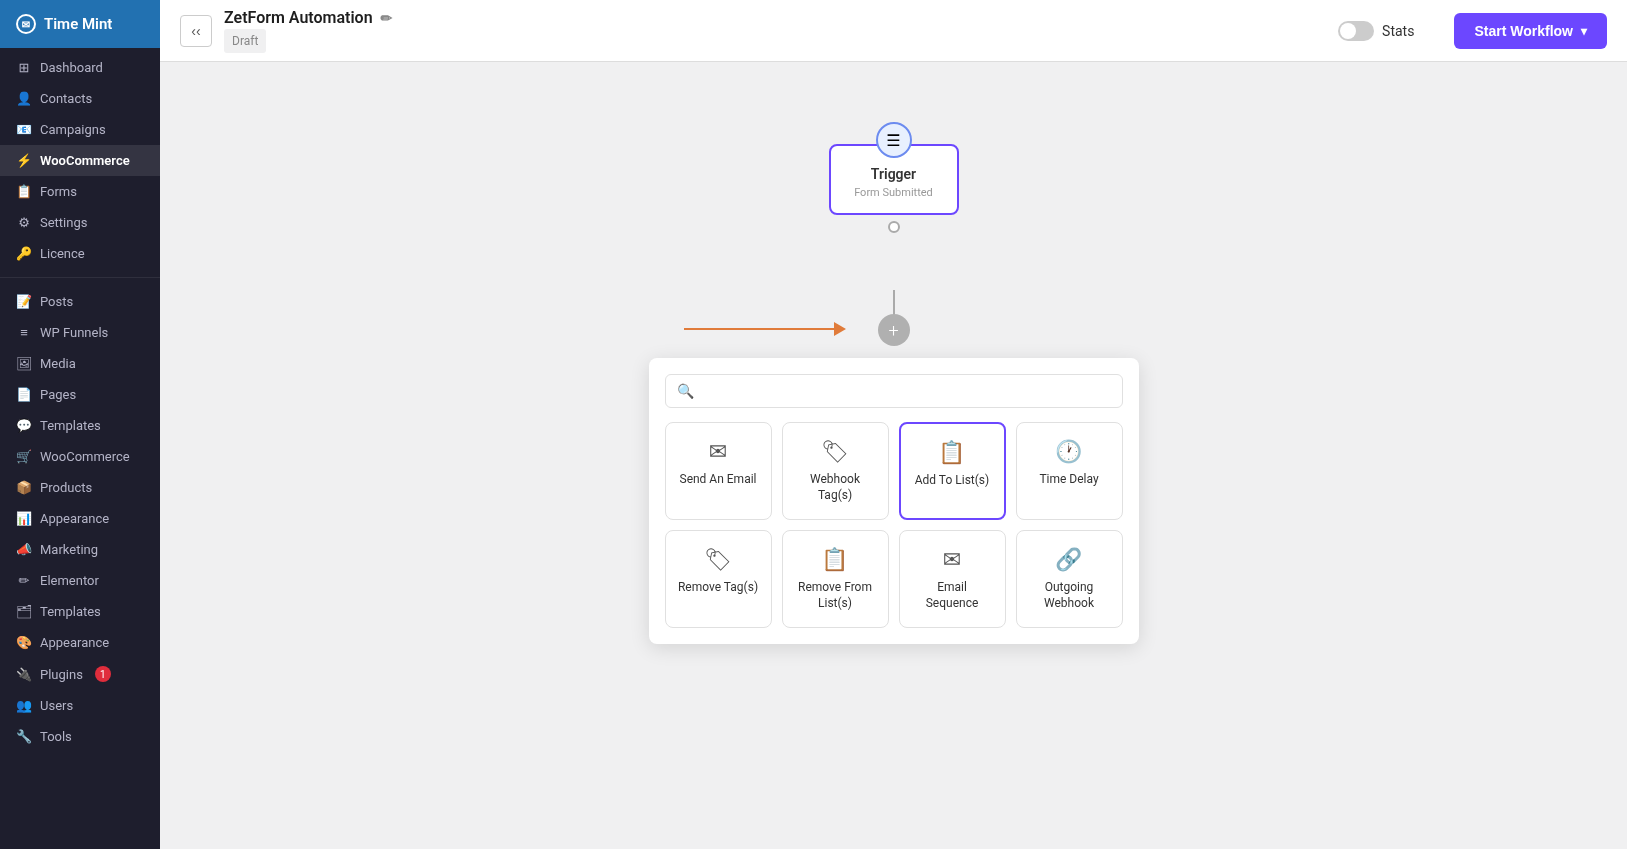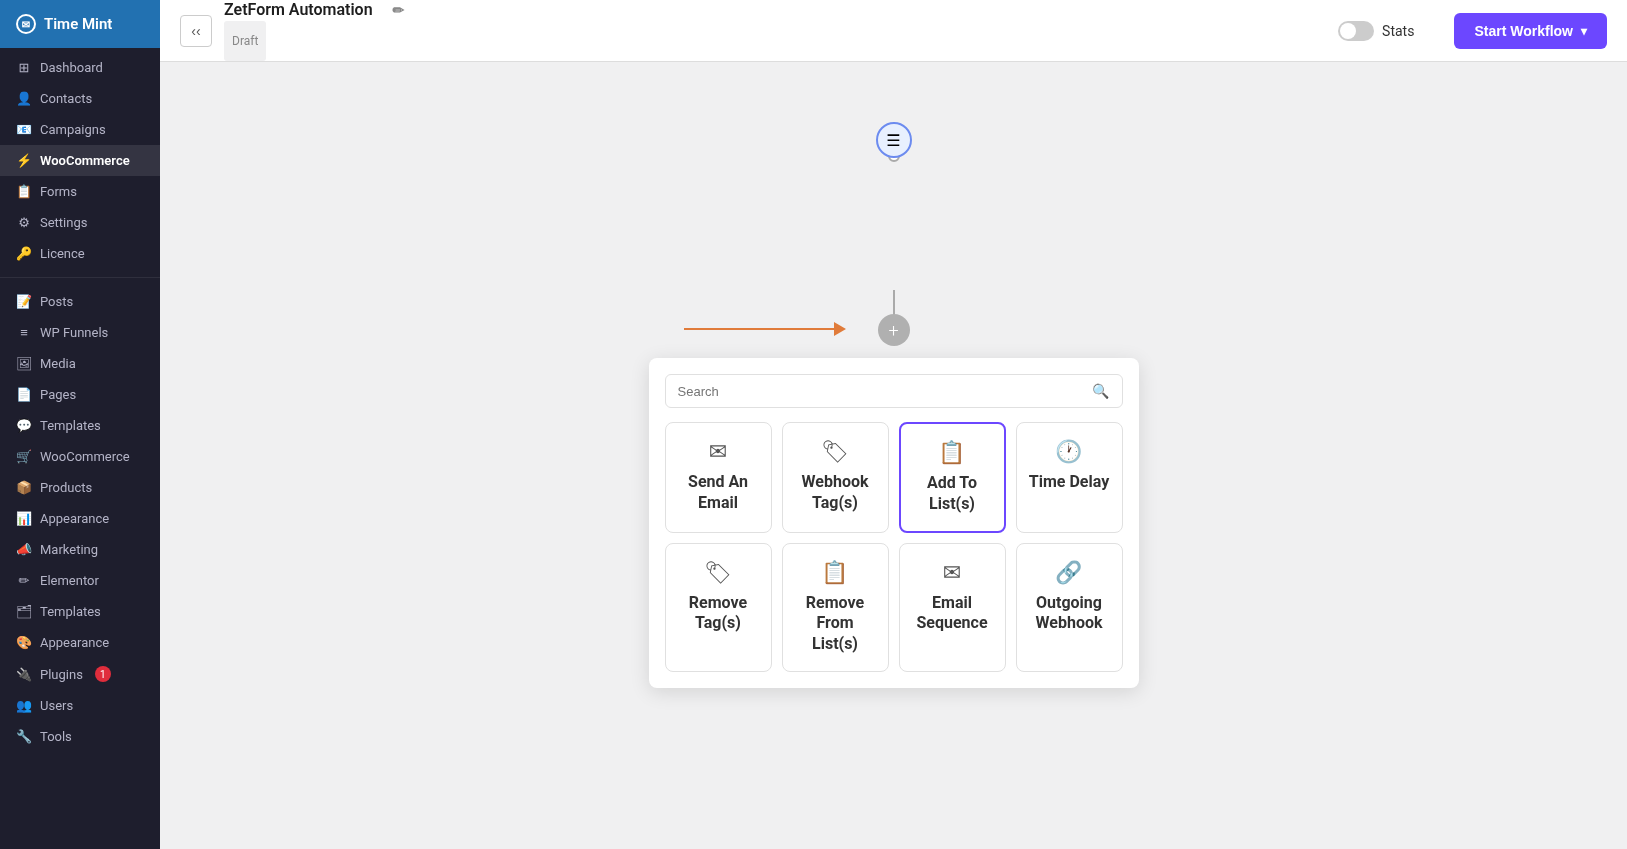--- a/index.html
+++ b/index.html
@@ -89,33 +89,33 @@
       font-size: 14px;
       color: #555;
     }
     .topbar-title-area { flex: 1; }
     .topbar-title {
       font-size: 16px;
       font-weight: 600;
       color: #1e1e1e;
       display: flex;
       align-items: center;
-      gap: 20px;
+      gap: 8px;
     }
     .topbar-title-edit {
       color: #888;
       font-size: 14px;
       cursor: pointer;
     }
     .topbar-subtitle {
       font-size: 12px;
       color: #888;
       background: #f0f0f1;
       display: inline-block;
-      padding: 13px 8px;
+      padding: 5px 8px;
       border-radius: 3px;
       margin-top: 2px;
     }
     .topbar-right {
       display: flex;
       align-items: center;
     }
     .stats-toggle {
       display: flex;
       align-items: center;
@@ -303,21 +303,21 @@
       text-align: center;
       cursor: pointer;
       background: #fff;
     }
     .action-card.selected {
       border: 2px solid #6c47ff;
       background: #fff;
     }
     .action-card-icon { font-size: 22px; color: #555; margin-bottom: 8px; }
     .action-card-icon.purple { color: #6c47ff; }
-    .action-card-label { font-size: 16px; color: #333; font-weight: 700; line-height: 1.3; }
+    .action-card-label { font-size: 12px; color: #333; font-weight: 400; line-height: 1.3; }
   </style>
 </head>
 <body>
 
 <nav class="sidebar">
   <div class="sidebar-brand">
     <div class="sidebar-brand-icon">✉</div>
     <span>Time Mint</span>
   </div>
 
@@ -443,35 +443,38 @@
   </div>
 
   <div class="canvas">
 
     <div class="trigger-node">
       <div class="trigger-node-icon-area">
         <div class="trigger-node-icon-circle">
           <span>☰</span>
         </div>
       </div>
+      <div class="trigger-node-box">
+        <div class="trigger-node-title">Trigger</div>
+        <div class="trigger-node-subtitle">Form Submitted</div>
+      </div>
       <div class="trigger-node-dot"></div>
     </div>
 
     <div class="connector-line"></div>
 
     <div class="arrow-indicator">
       <div class="arrow-line"></div>
       <div class="arrow-head"></div>
     </div>
 
     <div class="add-node-btn">+</div>
 
     <div class="action-panel">
       <div class="action-search">
-        <input type="text" placeholder="Search" style="">
         <span class="action-search-icon">🔍</span>
       </div>
       <div class="actions-grid" id="actions-grid">
 
       <div class="action-card">
       <div class="action-card-icon">✉</div>
       <div class="action-card-label">Send An Email</div>
     </div>
           <div class="action-card">
       <div class="action-card-icon">🏷</div>

